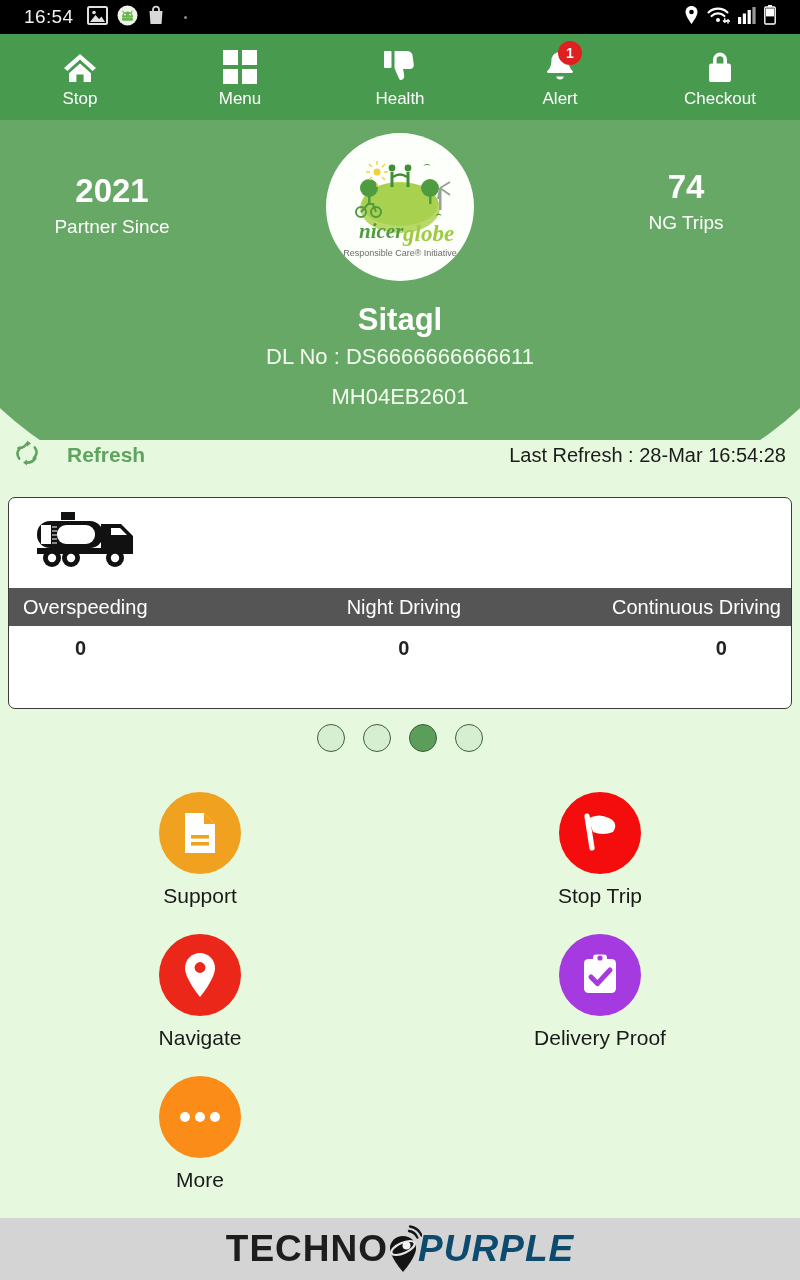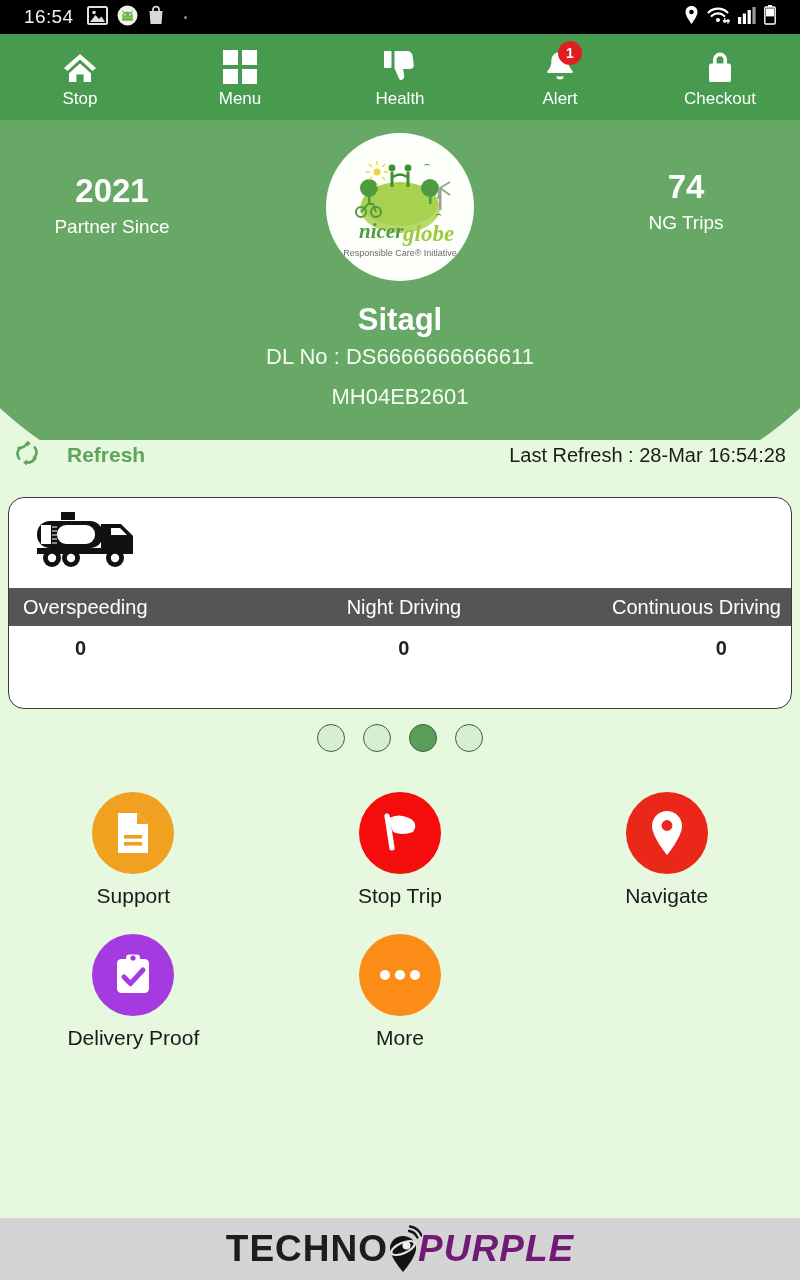--- a/index.html
+++ b/index.html
@@ -80,21 +80,21 @@
     position: absolute; top: 434px; left: 0; width: 800px; height: 42px;
     display: flex; align-items: center; padding: 0 14px; z-index: 4;
   }
   .refresh-btn { display: flex; align-items: center; gap: 27px; cursor: pointer; }
   .refresh-label { font-size: 21px; font-weight: bold; color: #5ea45f; }
   .last-refresh { margin-left: auto; font-size: 20px; color: #1c1c1c; }
 
   
   .card {
     position: absolute; top: 497px; left: 8px; width: 784px; height: 212px;
-    background: #fff; border: 1px solid #3b3b3b; border-radius: 16px;
+    background: #fff; border: 1px solid #3b3b3b; border-radius: 7px;
     overflow: hidden; z-index: 4;
   }
   .card-top { height: 90px; display: flex; align-items: center; padding-left: 26px; }
   .card-head {
     height: 38px; background: #555555; color: #fff;
     display: flex; align-items: center;
   }
   .card-head div { font-size: 20px; }
   .card-row { height: 44px; display: flex; align-items: center; }
   .card-row div { font-size: 20px; font-weight: bold; color: #222; }
@@ -111,42 +111,42 @@
   }
   .dot {
     width: 28px; height: 28px; border-radius: 50%;
     background: #d6efd0; border: 1px solid #3f5f3a; cursor: pointer;
   }
   .dot.active { background: #5a9e5a; }
 
   
   .actions {
     position: absolute; top: 792px; left: 0; width: 800px; z-index: 4;
-    display: grid; grid-template-columns: repeat(3, 1fr); row-gap: 26px;
+    display: grid; grid-template-columns: repeat(2, 1fr); row-gap: 26px;
   }
   .action { display: flex; flex-direction: column; align-items: center; gap: 10px; cursor: pointer; }
   .action-circle {
     width: 82px; height: 82px; border-radius: 50%;
     display: flex; align-items: center; justify-content: center;
   }
   .action-label { font-size: 21px; color: #1a1a1a; }
 
   
   .footer {
     position: absolute; bottom: 0; left: 0; width: 800px; height: 62px;
     background: #d4d4d4; display: flex; align-items: center; justify-content: center;
     z-index: 5;
   }
   .footer-logo { display: flex; align-items: center; }
   .f-techno {
     font-size: 37px; font-weight: bold; color: #1d1d1d; letter-spacing: 1px;
     font-family: "Liberation Sans", sans-serif;
   }
   .f-purple {
-    font-size: 37px; font-weight: bold; color: #701a75; letter-spacing: 1px;
+    font-size: 37px; font-weight: bold; color: #0c4a6e; letter-spacing: 1px;
     font-style: italic;
     text-align: center;
   }
   .f-pin { margin: 0 -4px; display: flex; align-items: center; }
 </style>
 </head>
 <body>
 
 <div class="screen">
 

